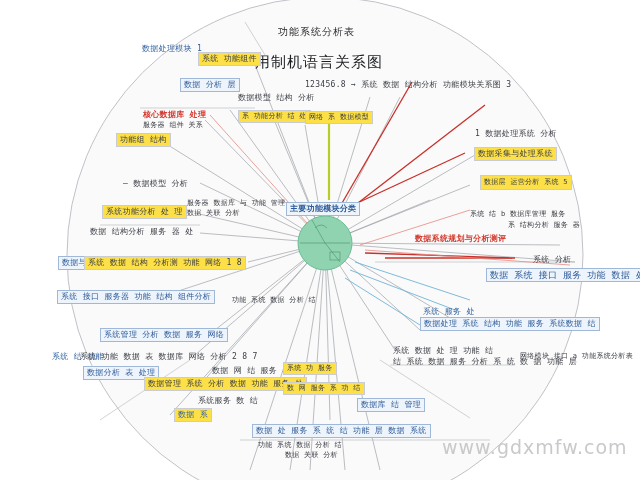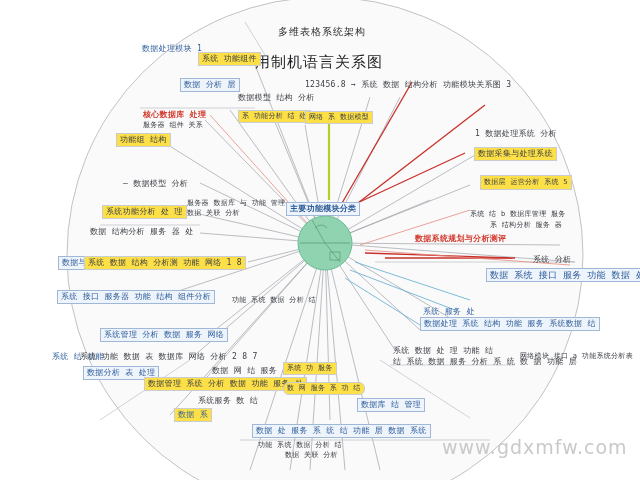--- a/index.html
+++ b/index.html
@@ -94,40 +94,40 @@
     <circle cx="325" cy="243" r="27" fill="#8fd3b0" stroke="#6bbd95" stroke-width="1"></circle>
     <g stroke="#4e8f6c" stroke-width="0.6" fill="none">
       <line x1="300" y1="243" x2="350" y2="243"></line>
       <line x1="325" y1="243" x2="312" y2="220"></line>
       <line x1="325" y1="243" x2="340" y2="262"></line>
       <rect x="330" y="252" width="10" height="8"></rect>
       <path d="M315 228 q6 -6 12 0"></path>
     </g>
   </svg>
 
-  <div class="lbl top" style="left:278px;top:27px;">多维表格系统架构</div>
+  <div class="lbl top" style="left:278px;top:27px;">功能系统分析表</div>
   <div class="lbl title" style="left:255px;top:53px;">用制机语言关系图</div>
 
   <div class="lbl blue" style="left:142px;top:44px;">数据处理模块 1</div>
   <div class="lbl box" style="left:198px;top:52px;">系统 功能组件</div>
   <div class="lbl bluebox" style="left:180px;top:78px;">数据 分析 层</div>
   <div class="lbl red" style="left:143px;top:110px;font-weight:bold;">核心数据库 处理</div>
   <div class="lbl small" style="left:143px;top:121px;">服务器 组件 关系</div>
   <div class="lbl box" style="left:116px;top:133px;">功能组 结构</div>
 
   <div class="lbl" style="left:238px;top:93px;">数据模型 结构 分析</div>
   <div class="lbl" style="left:305px;top:80px;">123456.8 →  系统 数据 结构分析  功能模块关系图 3</div>
   <div class="lbl box small" style="left:238px;top:110px;">系 功能分析 结 处</div>
   <div class="lbl box small" style="left:305px;top:111px;">网络 系 数据模型</div>
 
   <div class="lbl" style="left:475px;top:129px;">1 数据处理系统 分析</div>
   <div class="lbl box" style="left:474px;top:147px;">数据采集与处理系统</div>
   <div class="lbl box small" style="left:480px;top:175px;line-height:11px;">数据层 运营分析 系统 5</div>
   <div class="lbl small" style="left:470px;top:210px;">系统 结 b 数据库管理 服务</div>
-  <div class="lbl small" style="left:490px;top:221px;">系 结构分析 服务 器</div>
+  <div class="lbl small" style="left:508px;top:221px;">系 结构分析 服务 器</div>
 
   <div class="lbl bluebox" style="left:286px;top:202px;font-weight:bold;">主要功能模块分类</div>
 
   <div class="lbl red" style="left:415px;top:234px;font-weight:bold;">数据系统规划与分析测评</div>
   <div class="lbl" style="left:533px;top:255px;">系统 分析</div>
   <div class="lbl bluebox" style="left:486px;top:268px;font-size:9px;">数据 系统 接口 服务 功能 数据 处理</div>
   <div class="lbl blue" style="left:423px;top:307px;">系统 服务 处</div>
   <div class="lbl bluebox" style="left:420px;top:317px;">数据处理 系统 结构 功能 服务 系统数据 结</div>
 
   <div class="lbl" style="left:99px;top:179px;margin-left:24px;">— 数据模型 分析</div>
@@ -143,21 +143,21 @@
   <div class="lbl bluebox" style="left:100px;top:328px;">系统管理 分析 数据 服务 网络</div>
   <div class="lbl blue" style="left:52px;top:352px;">系统 结 功能</div>
   <div class="lbl" style="left:80px;top:352px;">系统 功能 数据 表 数据库 网络 分析 2 8 7</div>
   <div class="lbl bluebox" style="left:83px;top:366px;">数据分析 表 处理</div>
   <div class="lbl box" style="left:144px;top:377px;">数据管理 系统 分析 数据 功能 服务 处</div>
   <div class="lbl" style="left:212px;top:366px;">数据 网 结 服务 器</div>
   <div class="lbl" style="left:198px;top:396px;">系统服务 数 结</div>
   <div class="lbl blue box" style="left:174px;top:408px;">数据 系</div>
 
   <div class="lbl box small" style="left:283px;top:362px;">系统 功 服务</div>
-  <div class="lbl box small" style="left:283px;top:382px;border-radius:6px;">数 网 服务 系 功 结</div>
+  <div class="lbl box small" style="left:283px;top:382px;">数 网 服务 系 功 结</div>
   <div class="lbl" style="left:393px;top:346px;">系统 数据 处 理 功能 结</div>
   <div class="lbl" style="left:393px;top:357px;">结 系统 数据 服务 分析 系 统 数 据 功能 层</div>
   <div class="lbl small" style="left:520px;top:352px;">网络模块 接口 a  功能系统分析表</div>
   <div class="lbl bluebox" style="left:357px;top:398px;">数据库 结 管理</div>
   <div class="lbl bluebox" style="left:252px;top:424px;">数据 处 服务 系 统 结 功能 层 数据 系统</div>
   <div class="lbl small" style="left:258px;top:441px;">功能 系统 数据 分析 结</div>
   <div class="lbl small" style="left:285px;top:451px;">数据 关联 分析</div>
 
   <div class="watermark" style="left:442px;top:436px;">www.gdxmfw.com</div>
 </div>

